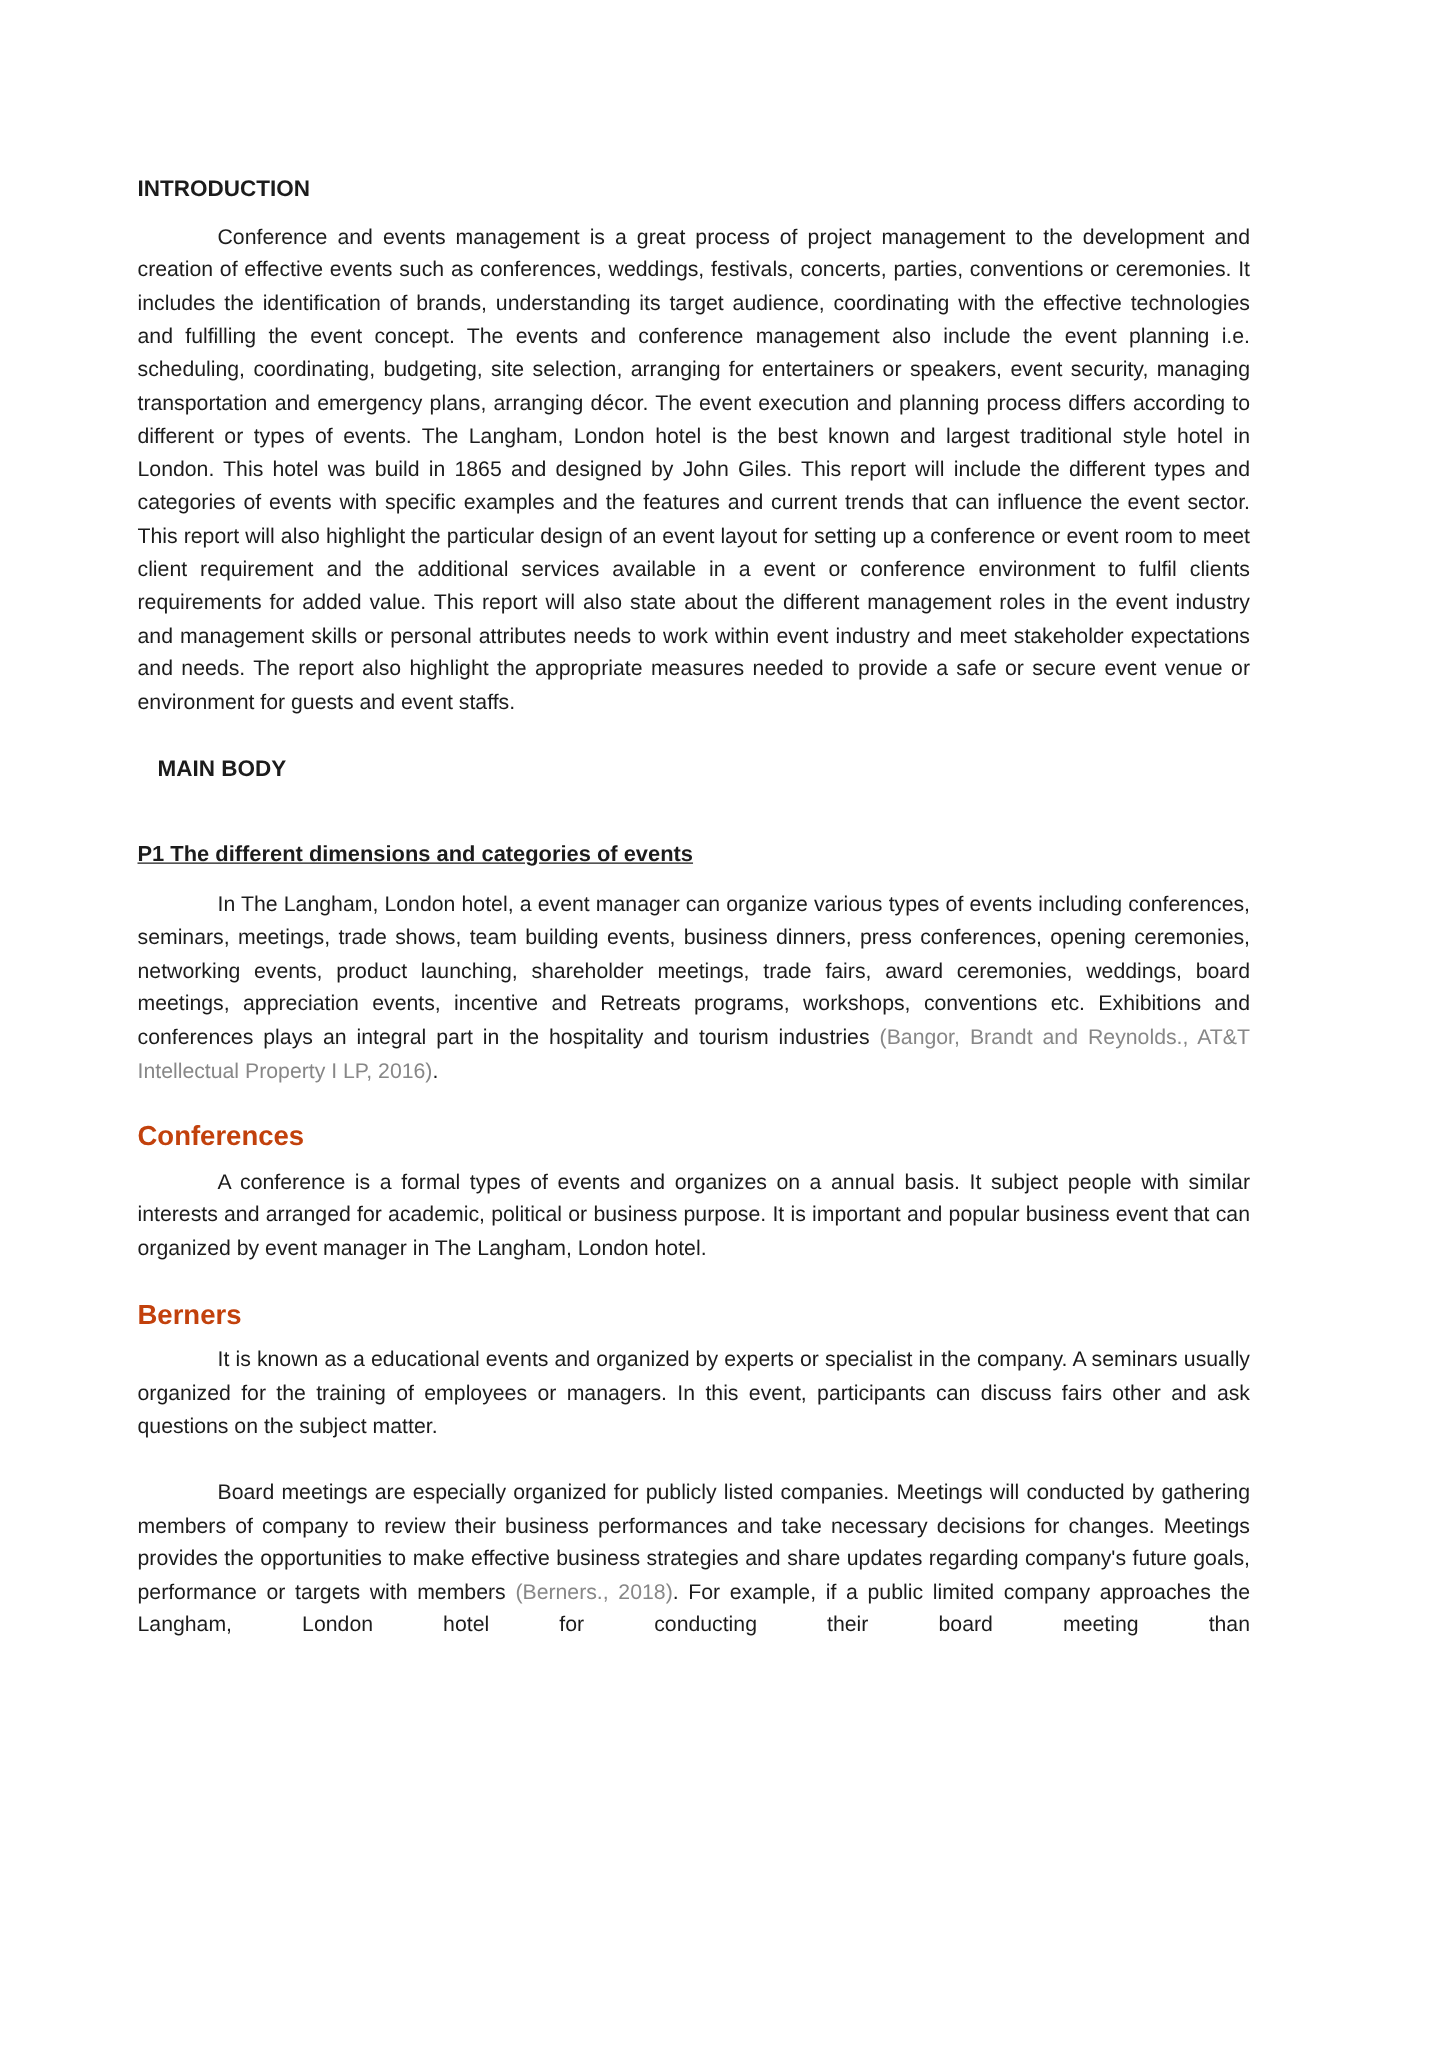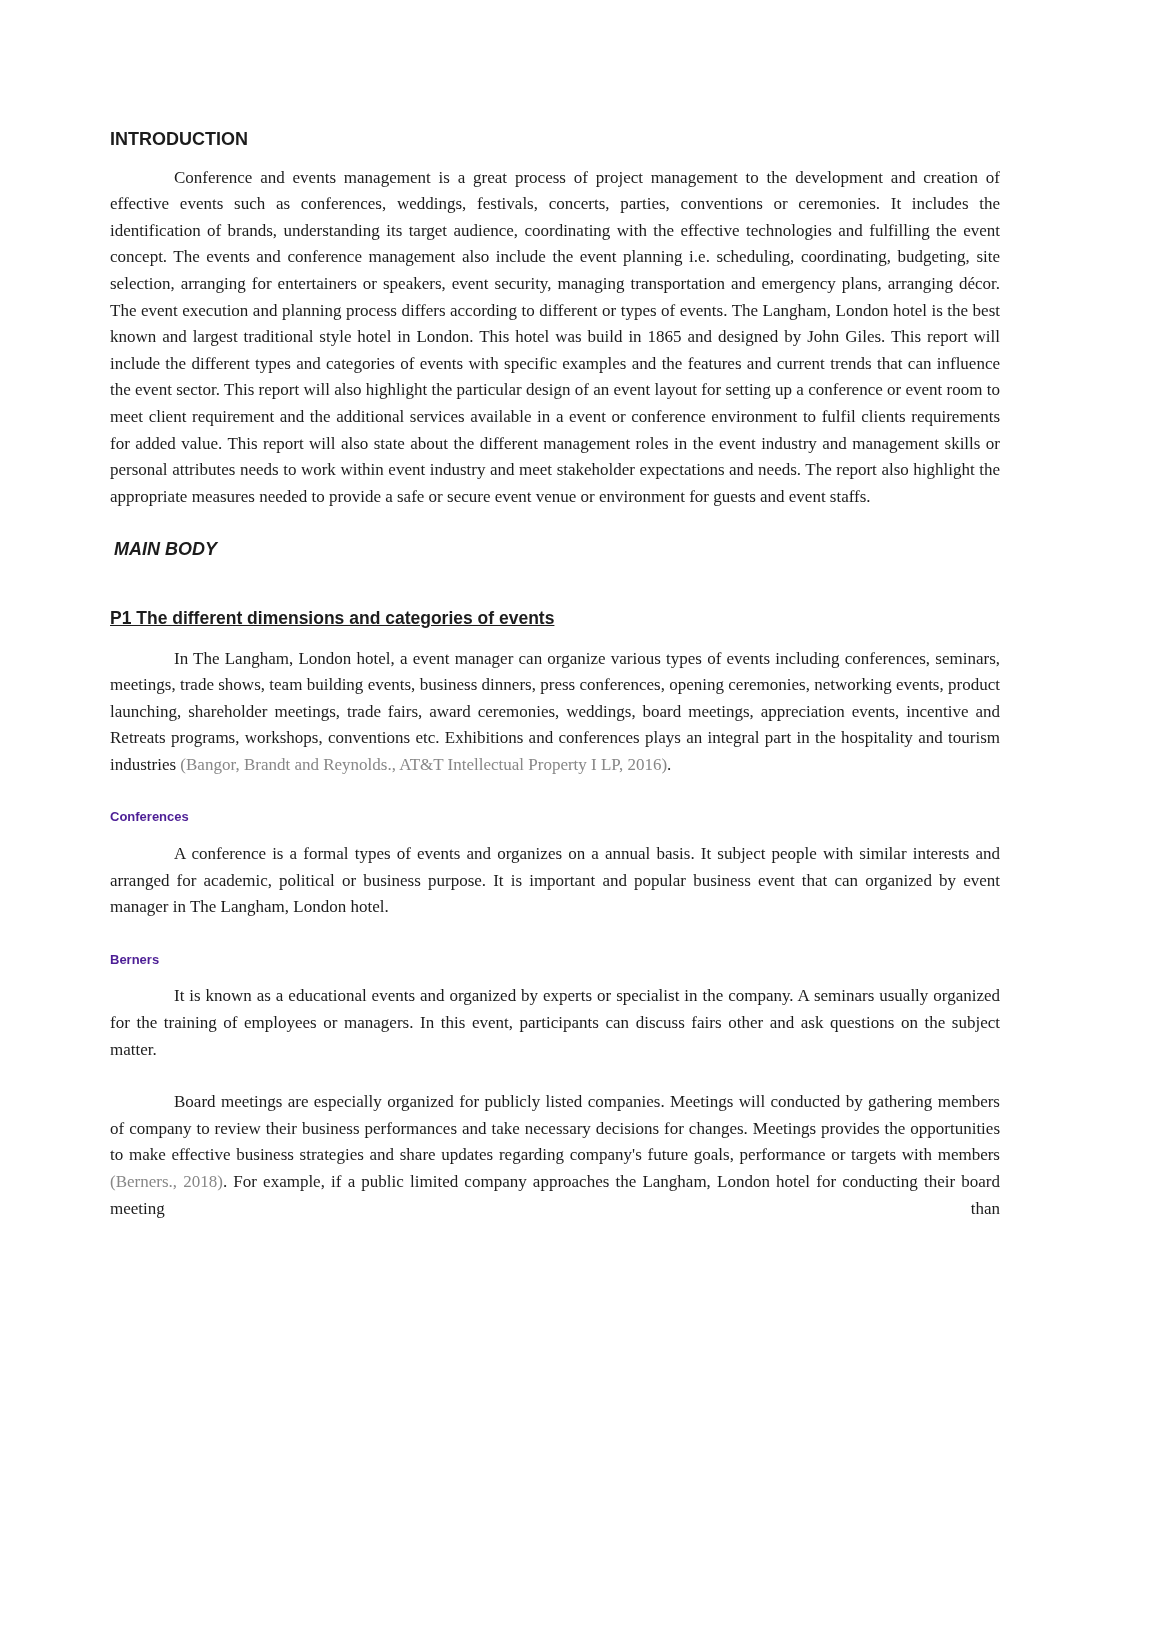--- a/index.html
+++ b/index.html
@@ -17,48 +17,46 @@
     font-family: "Liberation Sans", sans-serif;
     font-size: 17px;
     line-height: 26.6px;
     color: #1c1c1c;
     overflow: hidden;
   }
   .h-caps {
     font-size: 18px;
     font-weight: bold;
     color: #1c1c1c;
-    margin: 0 0 12px 0;
+    margin: 12px 0 12px 0;
     line-height: 26.6px;
   }
   .h-caps.mainbody {
-    margin: 20px 0 0 4px;
-    font-style: italic;
+    margin: 20px 0 0 16px;
   }
   .h-underline {
     font-size: 17.5px;
     font-weight: bold;
     text-decoration: underline;
     margin: 42px 0 14px 0;
     line-height: 26.6px;
     color: #1c1c1c;
   }
   .h-sub {
-    font-size: 13px;
+    font-size: 22px;
     font-weight: bold;
     margin: 0 0 10px 0;
     line-height: 26.6px;
-    color: #4c1d95;
+    color: #c2410c;
   }
   .para {
     margin: 0 0 26px 0;
     text-align: justify;
     text-indent: 64px;
     text-justify: inter-word;
-    font-family: Liberation Serif, serif;
   }
   .para.cont {
     text-align-last: justify;
     margin-bottom: 12px;
   }
   .citation {
     color: #878787;
   }
 </style>
 </head>

